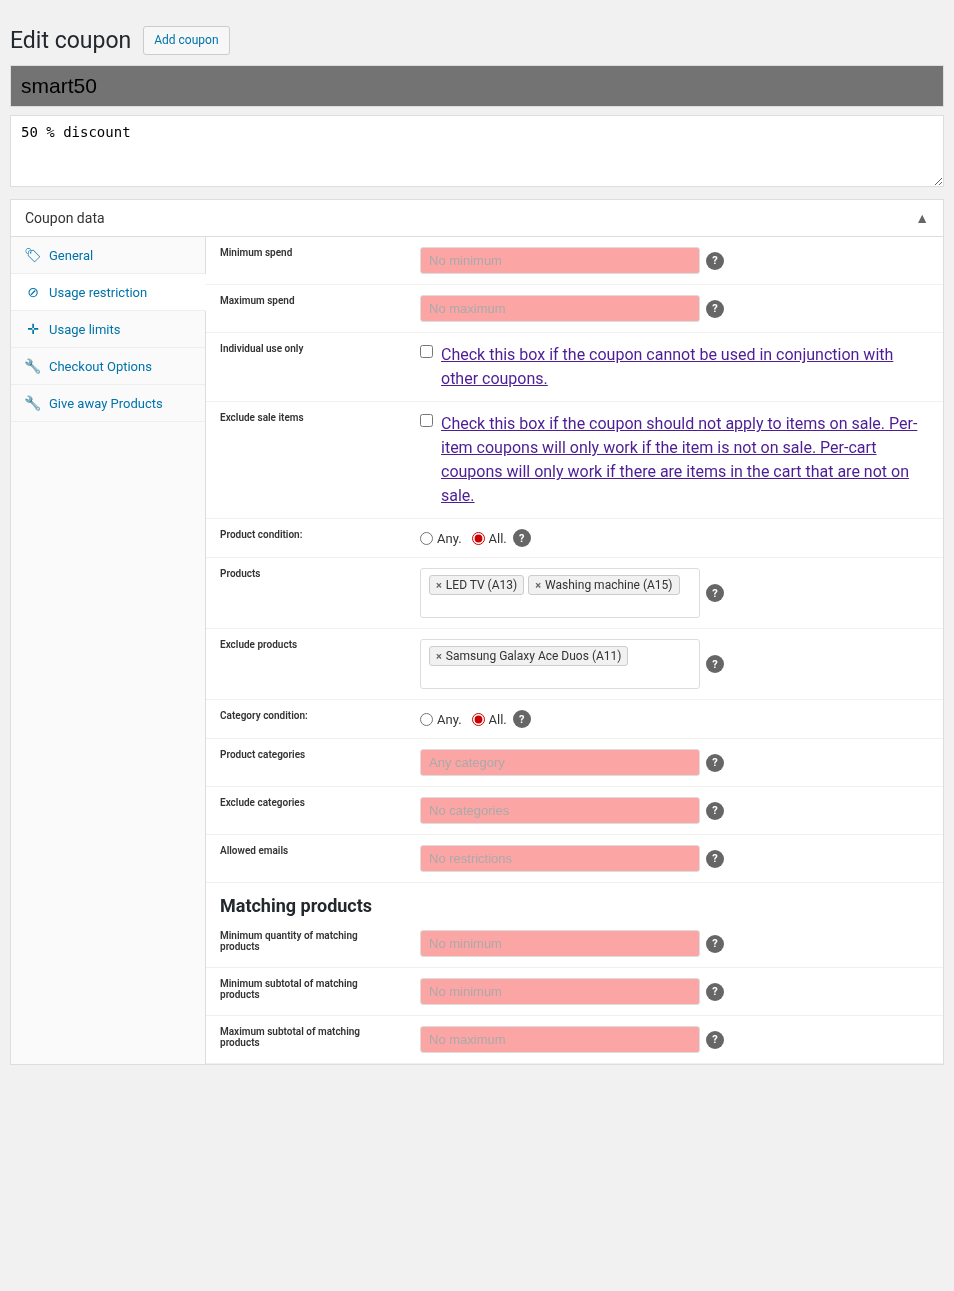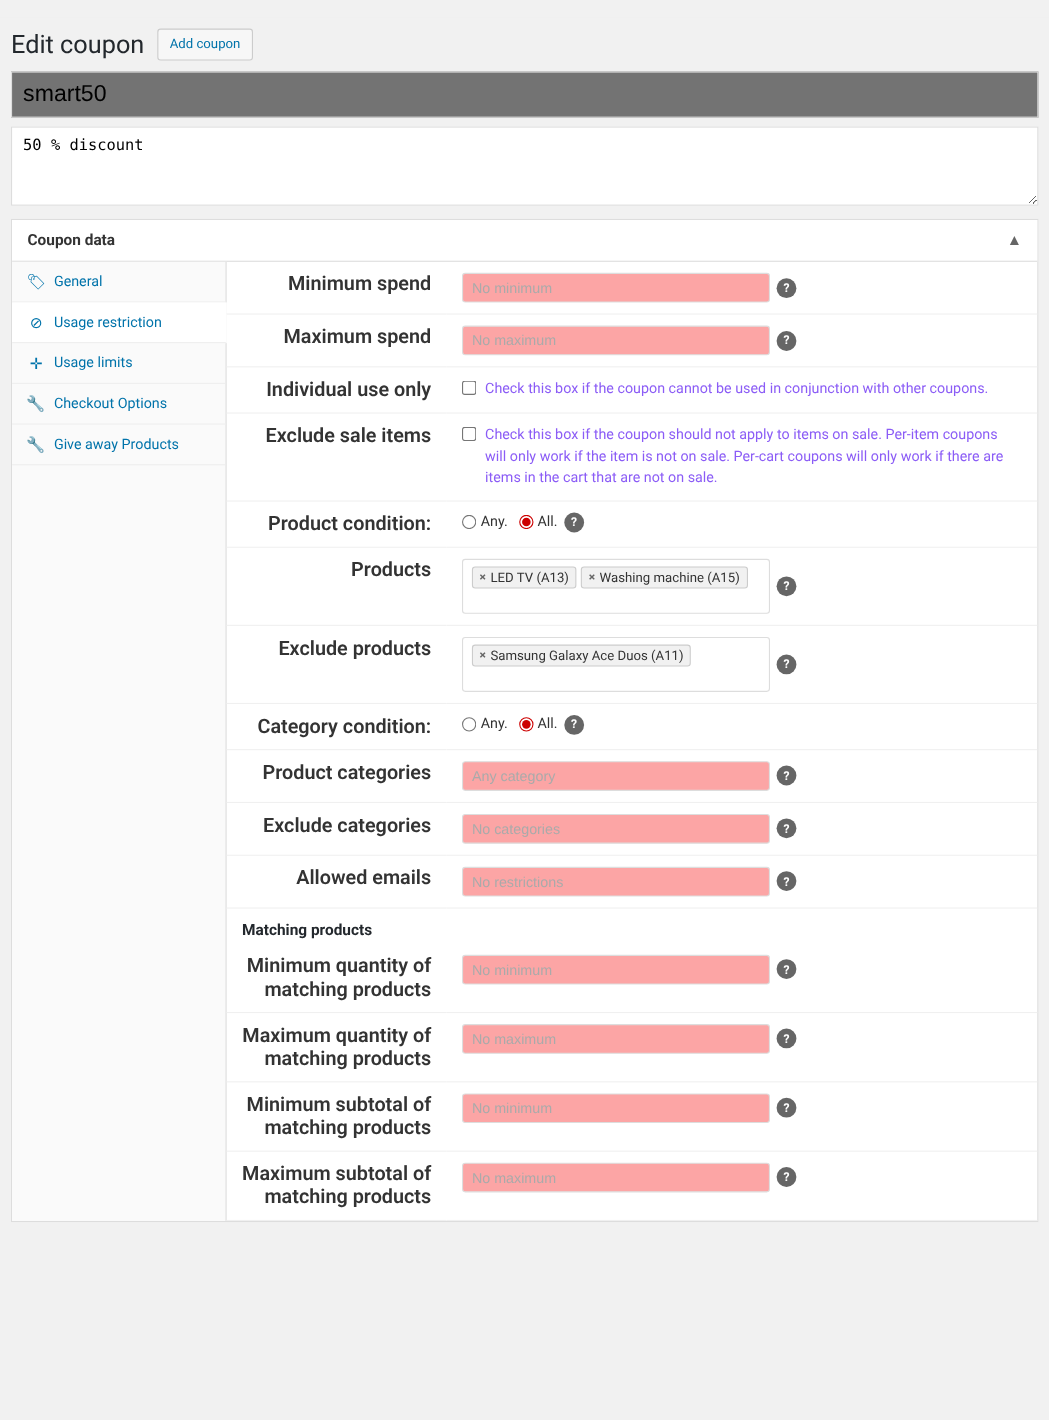--- a/index.html
+++ b/index.html
@@ -67,21 +67,21 @@
     .coupon-data-header {
       background: #fff;
       border-bottom: 1px solid #ddd;
       padding: 10px 14px;
       display: flex;
       justify-content: space-between;
       align-items: center;
     }
     .coupon-data-title {
       font-size: 14px;
-      font-weight: 700;
+      font-weight: 400;
       color: #333;
     }
     .collapse-icon {
       cursor: pointer;
       font-size: 14px;
       color: #666;
     }
     .coupon-data-body {
       display: flex;
     }
@@ -129,23 +129,22 @@
     .form-row {
       border-bottom: 1px solid #f0f0f0;
     }
     .form-row td {
       padding: 10px 14px;
       vertical-align: top;
     }
     .form-label-cell {
       width: 200px;
       font-weight: 600;
-      font-size: 18px;
+      font-size: 10px;
       padding-top: 12px;
-      text-align: right;
     }
     .form-field-cell {
       padding-top: 10px;
     }
     .form-input {
       width: 100%;
       max-width: 280px;
       border: 1px solid #ddd;
       padding: 5px 8px;
       font-size: 13px;
@@ -177,23 +176,24 @@
     .checkbox-row {
       display: flex;
       align-items: flex-start;
       gap: 8px;
     }
     .checkbox-row input[type="checkbox"] {
       margin-top: 2px;
       flex-shrink: 0;
     }
     .checkbox-label {
-      font-size: 13px;
-      color: #8b5cf6;
+      font-size: 16px;
+      color: #4c1d95;
       line-height: 1.5;
+      text-decoration: underline;
     }
     .radio-group {
       display: flex;
       align-items: center;
       gap: 10px;
     }
     .radio-group label {
       display: flex;
       align-items: center;
       gap: 4px;
@@ -224,21 +224,21 @@
       gap: 4px;
       color: #333;
     }
     .tag-remove {
       cursor: pointer;
       color: #666;
       font-size: 11px;
       font-weight: bold;
     }
     .section-subheader {
-      font-size: 14px;
+      font-size: 18px;
       font-weight: 700;
       color: #23282d;
       padding: 12px 14px 4px 14px;
     }
     input[type="radio"]:checked { accent-color: #cc0000; }
   </style>
 </head>
 <body>
 
 <div class="page-wrap">
@@ -439,29 +439,20 @@
             <tr class="form-row">
               <td class="form-label-cell">Minimum quantity of matching products</td>
               <td class="form-field-cell">
                 <div class="field-with-help">
                   <input class="form-input" type="text" placeholder="No minimum" style="">
                   <span class="help-icon">?</span>
                 </div>
               </td>
             </tr>
 
-            <tr class="form-row">
-              <td class="form-label-cell">Maximum quantity of matching products</td>
-              <td class="form-field-cell">
-                <div class="field-with-help">
-                  <input class="form-input" type="text" placeholder="No maximum" style="">
-                  <span class="help-icon">?</span>
-                </div>
-              </td>
-            </tr>
 
             <tr class="form-row">
               <td class="form-label-cell">Minimum subtotal of matching products</td>
               <td class="form-field-cell">
                 <div class="field-with-help">
                   <input class="form-input" type="text" placeholder="No minimum" style="">
                   <span class="help-icon">?</span>
                 </div>
               </td>
             </tr>

